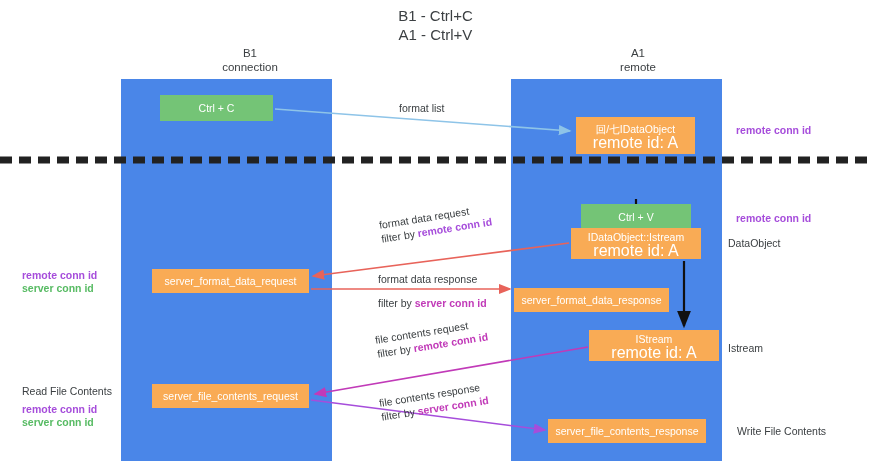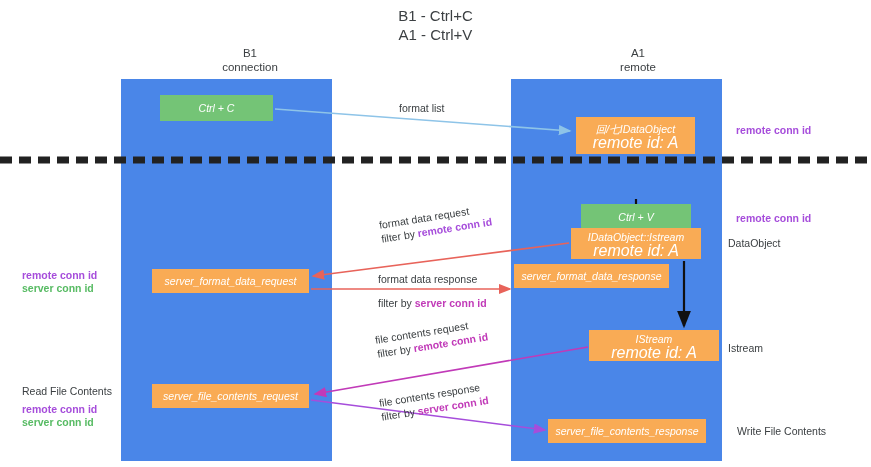--- a/index.html
+++ b/index.html
@@ -17,30 +17,30 @@
   #head-a1{left:548px;top:46px;width:180px;}
 
   
   .lane{background:#4a86e8;}
   #lane-b1{left:121px;top:79px;width:211px;height:382px;}
   #lane-a1{left:511px;top:79px;width:211px;height:382px;}
 
   
   .node{position:absolute;box-sizing:border-box;display:flex;flex-direction:column;
         align-items:center;justify-content:center;text-align:center;
-        font-size:10.5px;line-height:13px;color:#ffffff;padding:2px 4px;font-style:italic;}
+        font-size:10.5px;line-height:13px;color:#ffffff;padding:2px 4px;}
   .node.green{background:#74c476;}
   .node.orange{background:#f9ab55;}
   .node .l2{font-size:16px;}
 
   #n-ctrlc{left:160px;top:95px;width:113px;height:26px;}
   #n-ctrlv{left:581px;top:172px;width:110px;height:26px;margin-top:32px;}
   #n-idataobject{left:576px;top:117px;width:119px;height:37px;}
   #n-getdata{left:571px;top:228px;width:130px;height:31px;}
-  #n-fmtresp{left:514px;top:264px;width:155px;height:24px;}
+  #n-fmtresp{left:514px;top:288px;width:155px;height:24px;}
   #n-istream{left:589px;top:330px;width:130px;height:31px;}
   #n-filereq{left:152px;top:384px;width:157px;height:24px;}
   #n-fmtreq{left:152px;top:269px;width:157px;height:24px;}
   #n-fileresp{left:548px;top:419px;width:158px;height:24px;}
 
   
   #arrows{position:absolute;left:0;top:0;width:871px;height:467px;overflow:visible;}
 
   
   .elabel{position:absolute;font-size:10.5px;line-height:14px;color:#3c4043;white-space:nowrap;}

